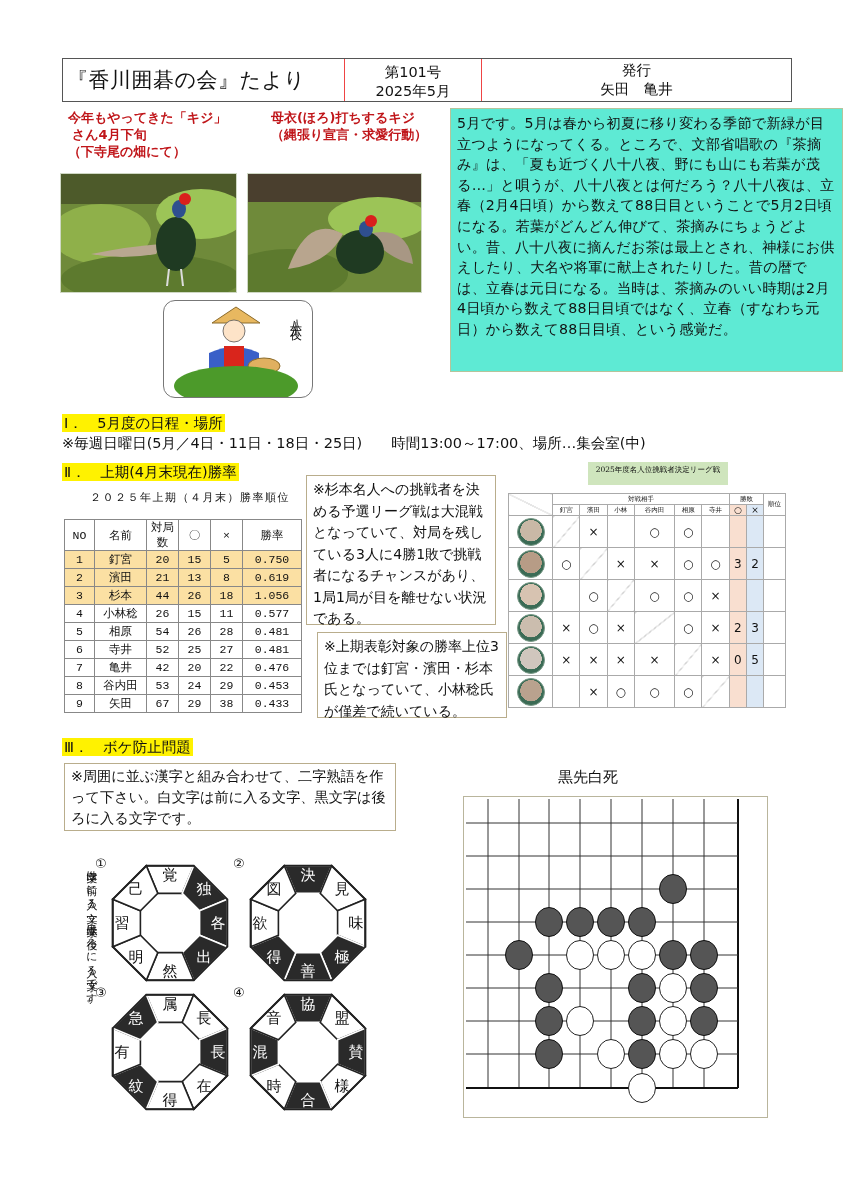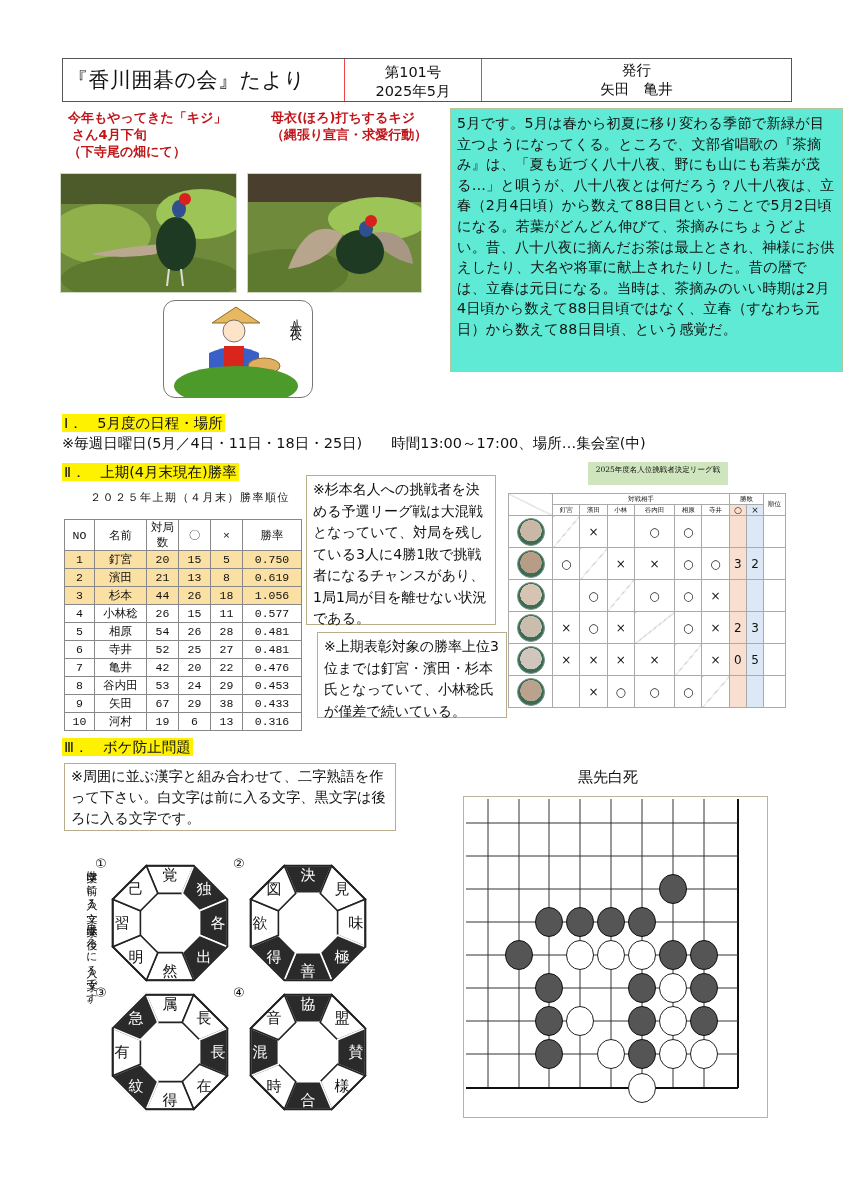--- a/index.html
+++ b/index.html
@@ -44,21 +44,21 @@
   table.lg .l { background: #dce8f5; }
   .avatar { width: 28px; height: 28px; border-radius: 50%; margin: 0 auto; border: 1.5px solid #7a9a88; overflow: hidden; }
 
   .puzzle-box { left: 64px; top: 763px; width: 332px; height: 68px; border: 1.5px solid #b9ad8c; padding: 2px 6px; font-size: 14.2px; line-height: 21px; }
 
   .vert-note { left: 80px; top: 862px; width: 18px; writing-mode: vertical-rl; font-size: 11px; letter-spacing: 0.5px; }
 
   .oct-wrap { width: 130px; height: 130px; }
   .oct-num { font-size: 13px; }
 
-  .board-title { left: 578px; top: 768px; font-size: 15px; }
+  .board-title { left: 558px; top: 768px; font-size: 15px; }
   .board-frame { left: 463px; top: 796px; width: 305px; height: 322px; border: 1.5px solid #b9b59c; background: #fff; }
 </style>
 </head>
 <body>
 
 <div class="abs hdr">
   <div class="title">『香川囲碁の会』たより</div>
   <div class="issue">
     <span>第101号</span>
     <span>2025年5月</span>
@@ -210,28 +210,20 @@
         <td>29</td>
         <td>0.453</td>
       </tr>
       <tr>
         <td>9</td>
         <td>矢田</td>
         <td>67</td>
         <td>29</td>
         <td>38</td>
         <td>0.433</td>
-      </tr>
-      <tr>
-        <td>10</td>
-        <td>河村</td>
-        <td>19</td>
-        <td>6</td>
-        <td>13</td>
-        <td>0.316</td>
       </tr>
     </tbody>
 </table>
 
 <div class="abs note-box" style="left:306px; top:475px; width:190px; height:150px;">
   <p>※杉本名人への挑戦者を決める予選リーグ戦は大混戦となっていて、対局を残している3人に4勝1敗で挑戦者になるチャンスがあり、1局1局が目を離せない状況である。</p>
 </div>
 <div class="abs note-box" style="left:317px; top:632px; width:190px; height:86px;">
   <p>※上期表彰対象の勝率上位3位までは釘宮・濱田・杉本氏となっていて、小林稔氏が僅差で続いている。</p>
 </div>

